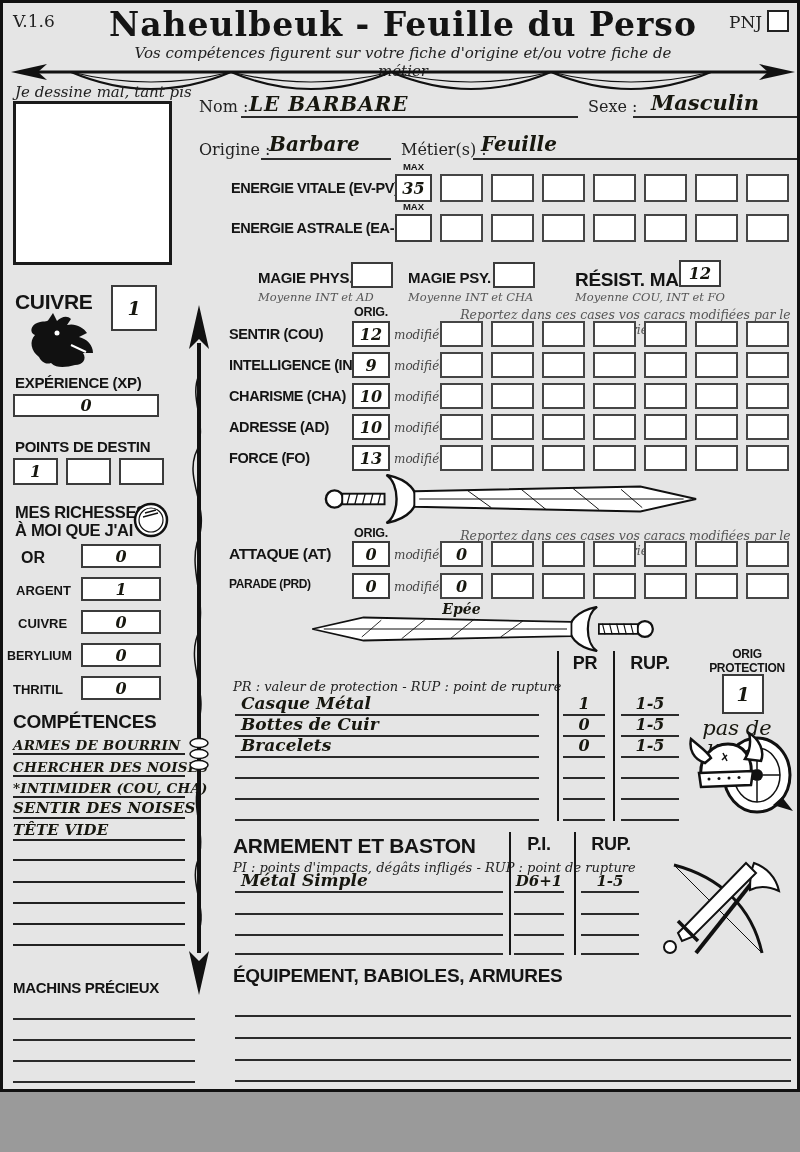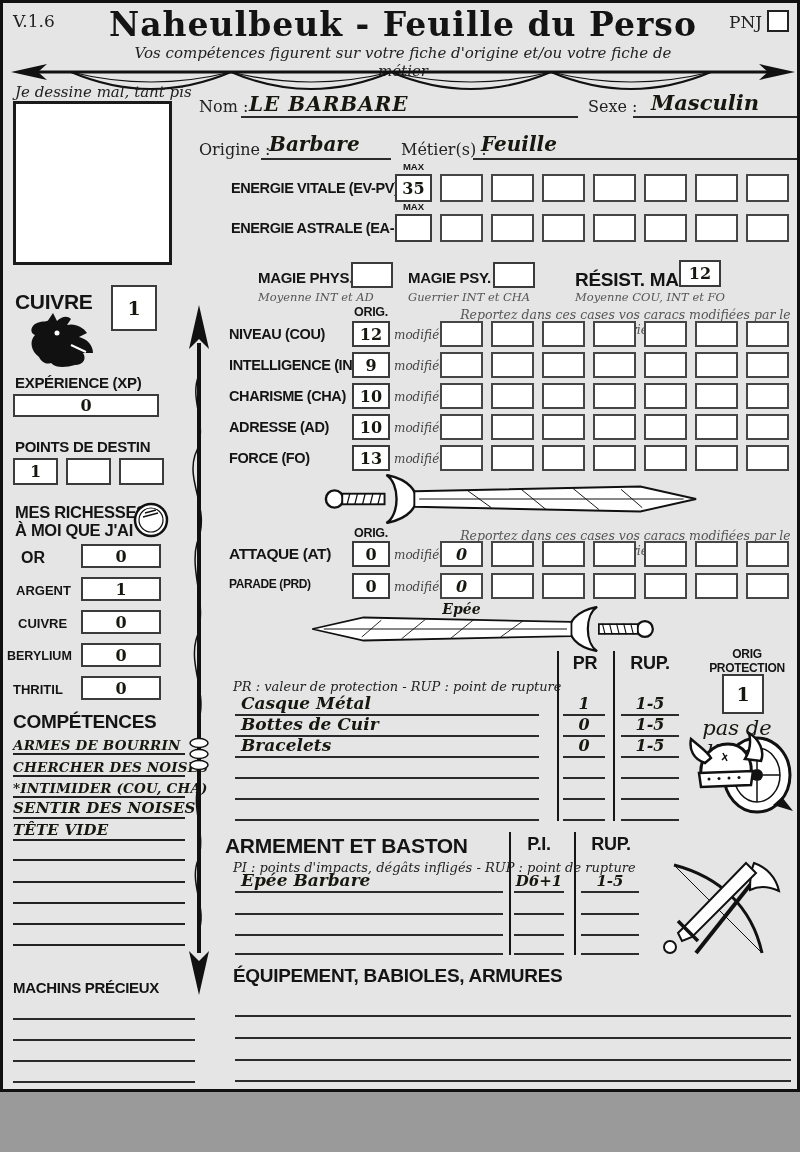--- a/index.html
+++ b/index.html
@@ -5,21 +5,21 @@
   *{margin:0;padding:0;box-sizing:border-box}
   html,body{background:#9a9a9a}
   .page{position:relative;width:800px;height:1092px;background:#e5e5e5;border:3px solid #111;
         font-family:"Liberation Sans",sans-serif;color:#141414;overflow:hidden}
   .abs{position:absolute}
   .cal{position:absolute;font-family:"DejaVu Serif",serif;color:#222}
   .cali{position:absolute;font-family:"DejaVu Serif",serif;font-style:italic;color:#222}
   .note{position:absolute;font-family:"DejaVu Serif",serif;font-style:italic;color:#555}
   .hw{position:absolute;font-family:"DejaVu Serif",serif;font-style:italic;font-weight:bold;color:#17170f}
   .b{position:absolute;border:2px solid #3b3b3b;background:#fff;display:flex;align-items:center;justify-content:center;
-     font-family:"DejaVu Serif",serif;font-weight:bold;font-size:16px;color:#17170f}
+     font-family:"DejaVu Serif",serif;font-style:italic;font-weight:bold;font-size:16px;color:#17170f}
   .ln{position:absolute;border-bottom:2px solid #2b2b2b;height:0}
   .vl{position:absolute;width:2px;background:#161616}
   .sect{position:absolute;font-family:"Liberation Sans",sans-serif;font-weight:bold;letter-spacing:-0.3px}
   .srow{position:absolute;left:0;width:800px;height:28px}
   .srow .sl{position:absolute;left:226px;top:5px;font-weight:bold;font-size:14.5px;letter-spacing:-0.4px}
   .srow .ob{left:349px;top:0;width:38px;height:26px}
   .srow .md{position:absolute;left:391px;top:7px;font-family:"DejaVu Serif",serif;font-style:italic;font-size:12px;color:#444}
   .mb{position:absolute;top:0;width:43px;height:26px;border:2px solid #454545;background:#fff;display:flex;
       align-items:center;justify-content:center;font-family:"DejaVu Serif",serif;font-style:italic;font-weight:bold;font-size:16px;color:#17170f}
   .erow{position:absolute;left:0;width:800px;height:30px}
@@ -162,30 +162,30 @@
     <div class="mb" style="left:641px"></div>
     <div class="mb" style="left:692px"></div>
     <div class="mb" style="left:743px"></div>
   </div>
 
   <div class="sect" style="left:255px;top:266px;font-size:15px">MAGIE PHYS.</div>
   <div class="b" style="left:348px;top:259px;width:42px;height:26px"></div>
   <div class="note" style="left:255px;top:287px;font-size:11.5px">Moyenne INT et AD</div>
   <div class="sect" style="left:405px;top:266px;font-size:15px">MAGIE PSY.</div>
   <div class="b" style="left:490px;top:259px;width:42px;height:26px"></div>
-  <div class="note" style="left:405px;top:287px;font-size:11.5px">Guerrier INT et CHA</div>
+  <div class="note" style="left:405px;top:287px;font-size:11.5px">Moyenne INT et CHA</div>
   <div class="sect" style="left:572px;top:266px;font-size:19px">RÉSIST. MAGIE</div>
   <div class="b" style="left:676px;top:257px;width:42px;height:27px">12</div>
   <div class="note" style="left:572px;top:287px;font-size:11.5px">Moyenne COU, INT et FO</div>
 
   <div class="sect ctr" style="left:349px;top:302px;width:38px;font-size:12.5px">ORIG.</div>
   <div class="note ctr" style="left:455px;top:304px;width:335px;font-size:12.5px">Reportez dans ces cases vos caracs modifiées par le matériel</div>
 
   <div class="srow" style="top:318px">
-    <div class="sl">NIVEAU (COU)</div>
+    <div class="sl">SENTIR (COU)</div>
     <div class="b ob">12</div>
     <div class="md">modifié...</div>
     <div class="mb" style="left:437px"></div>
       <div class="mb" style="left:488px"></div>
       <div class="mb" style="left:539px"></div>
       <div class="mb" style="left:590px"></div>
       <div class="mb" style="left:641px"></div>
       <div class="mb" style="left:692px"></div>
       <div class="mb" style="left:743px"></div>
   </div>
@@ -341,29 +341,29 @@
     <path d="M12,42 L66,40 L64,54 L14,56 Z" fill="#fff" stroke="#111" stroke-width="2.5"></path>
     <path d="M18,32 C6,28 2,18 4,8 C12,15 20,20 24,27 Z" fill="#fff" stroke="#111" stroke-width="2.5"></path>
     <path d="M58,28 C64,18 64,10 62,2 C72,8 78,20 74,30 Z" fill="#fff" stroke="#111" stroke-width="2.5"></path>
     <circle cx="22" cy="48" r="1.5" fill="#111"></circle>
       <circle cx="32" cy="47.5" r="1.5" fill="#111"></circle>
     <circle cx="42" cy="47" r="1.5" fill="#111"></circle>
       <circle cx="52" cy="46.5" r="1.5" fill="#111"></circle>
     <path d="M36,22 L40,30 M40,24 L35,29" stroke="#111" stroke-width="1.5"></path>
   </svg>
 
-  <div class="sect" style="left:222px;top:831px;font-size:21px">ARMEMENT ET BASTON</div>
+  <div class="sect" style="left:230px;top:831px;font-size:21px">ARMEMENT ET BASTON</div>
   <div class="cali" style="left:230px;top:857px;font-size:13px">PI : points d'impacts, dégâts infligés - RUP : point de rupture</div>
   <div class="sect ctr" style="left:508px;top:831px;width:56px;font-size:18px">P.I.</div>
   <div class="sect ctr" style="left:577px;top:831px;width:62px;font-size:18px">RUP.</div>
   <div class="vl" style="left:506px;top:829px;height:123px"></div>
   <div class="vl" style="left:571px;top:829px;height:123px"></div>
 
   <div class="ln" style="left:232px;top:888px;width:268px"></div>
-  <div class="hw" style="left:238px;top:867px;font-size:17px">Epée Barbare</div>
+  <div class="hw" style="left:238px;top:867px;font-size:17px">Métal Simple</div>
   <div class="ln" style="left:511px;top:888px;width:50px"></div>
   <div class="hw ctr" style="left:511px;top:869px;width:50px;font-size:15px">D6+1</div>
   <div class="ln" style="left:578px;top:888px;width:58px"></div>
   <div class="hw ctr" style="left:578px;top:869px;width:58px;font-size:15px">1-5</div>
 
   <div class="ln" style="left:232px;top:910px;width:268px"></div>
   <div class="ln" style="left:511px;top:910px;width:50px"></div>
   <div class="ln" style="left:578px;top:910px;width:58px"></div>
   <div class="ln" style="left:232px;top:931px;width:268px"></div>
   <div class="ln" style="left:511px;top:931px;width:50px"></div>

